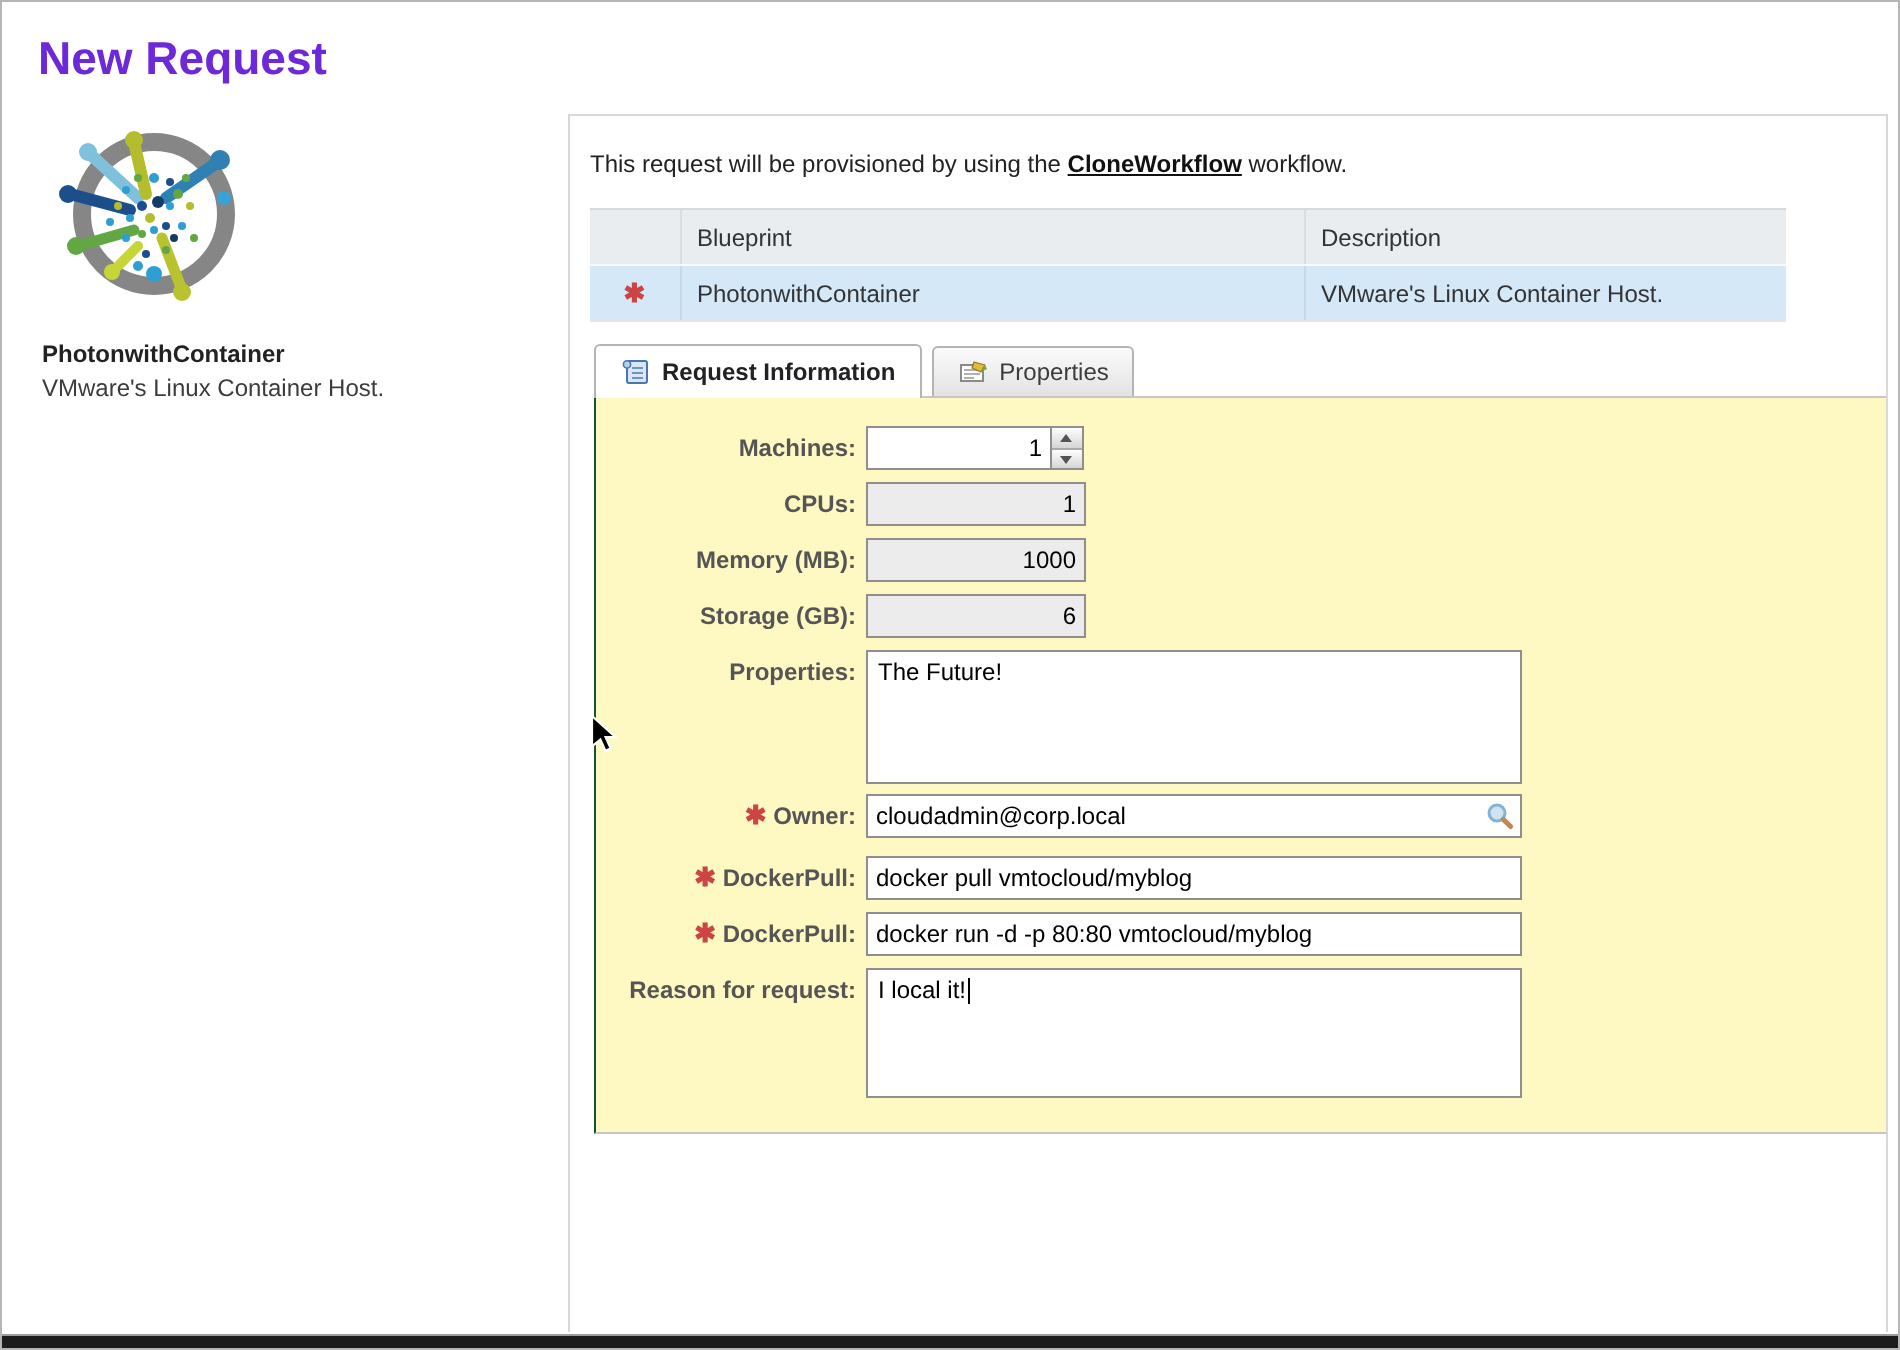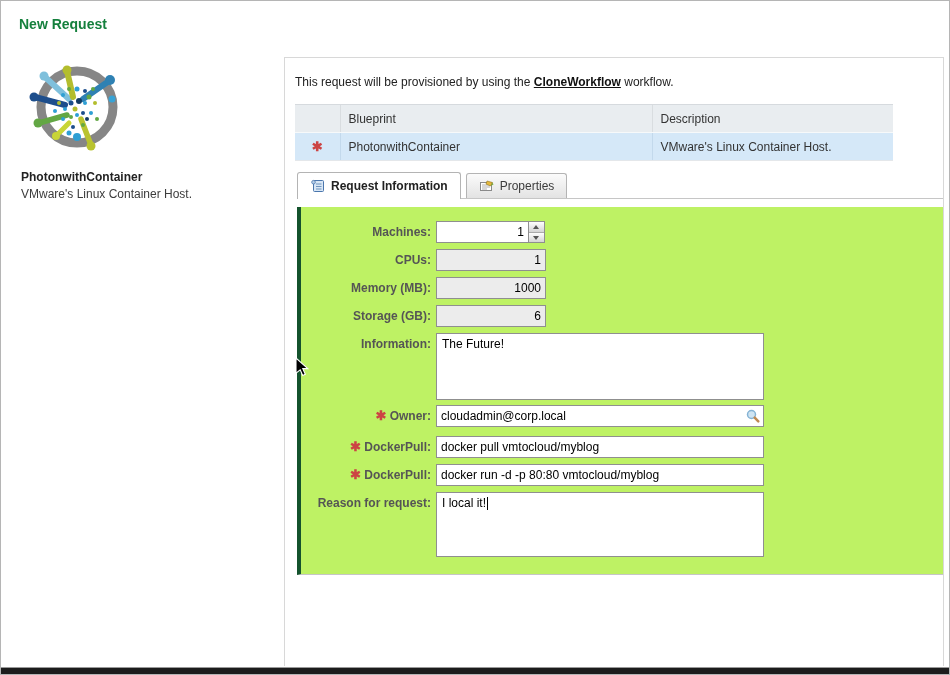--- a/index.html
+++ b/index.html
@@ -2,21 +2,21 @@
 <html><head>
 <meta charset="utf-8">
 <style>
   html,body{margin:0;padding:0;background:#f2f2f2;}
   *{box-sizing:border-box;}
   .window{
     position:relative;width:950px;height:675px;background:#fff;
     border:1px solid #b5b5b5;overflow:hidden;
     font-family:"Liberation Sans",sans-serif;font-size:12px;color:#333;
   }
-  .page-title{position:absolute;left:18px;top:15px;font-size:14px;font-weight:bold;color:#15803d;}
+  .page-title{position:absolute;left:18px;top:15px;font-size:23px;font-weight:bold;color:#6d28d9;}
 
   
   .left-panel{position:absolute;left:0;top:0;width:282px;bottom:8px;}
   .logo-box{position:absolute;left:24px;top:58px;width:104px;height:100px;}
   .item-name{position:absolute;left:20px;top:169px;font-weight:bold;color:#222;}
   .item-desc{position:absolute;left:20px;top:186px;color:#3c3c3c;}
 
   
   .right-panel{
     position:absolute;left:283px;top:56px;width:660px;bottom:8px;
@@ -44,22 +44,22 @@
   .tab{
     height:25px;padding:8px 12px;display:flex;align-items:center;gap:5px;
     background:linear-gradient(#fbfbfb,#e3e3e3);border:1px solid #b4b4b4;border-bottom:none;
     border-radius:3px 3px 0 0;margin-right:5px;color:#3c3c3c;cursor:pointer;
   }
   .tab.active{background:#fff;height:27px;margin-bottom:-1px;font-weight:bold;color:#222;}
   .tab-ic{display:inline-flex;width:16px;height:16px;}
 
   
   .tab-panel{
-    position:absolute;left:12px;right:0;top:149px;height:368px;background:#bef264;
-    border-left:4px solid #14532d;border-bottom:1px solid #c6c6c6;
+    position:absolute;left:12px;right:0;top:141px;height:368px;background:#fef9c3;
+    border-left:1px solid #14532d;border-bottom:1px solid #c6c6c6;
   }
   .frow{position:absolute;left:0;display:flex;align-items:flex-start;}
   .flabel{width:130px;flex:none;text-align:right;font-weight:bold;color:#555;line-height:22px;white-space:nowrap;}
   .fwrap{margin-left:5px;display:flex;align-items:flex-start;position:relative;}
   input.fin{
     height:22px;border:1px solid #8f8f8f;padding:0 4px;font:12px "Liberation Sans",sans-serif;
     color:#000;background:#fff;outline:none;
   }
   input.fin.tr{text-align:right;}
   input.fin.ro{background:#ececec;}
@@ -222,21 +222,21 @@
       </div>
 
       <div class="frow" style="top:98px;">
         <div class="flabel">Storage (GB):</div>
         <div class="fwrap">
           <input class="fin tr ro w-small" readonly="" value="6" style="">
         </div>
       </div>
 
       <div class="frow" style="top:126px;">
-        <div class="flabel">Information:</div>
+        <div class="flabel">Properties:</div>
         <div class="fwrap">
           <div class="txtarea h-desc"><span>The Future!</span></div>
         </div>
       </div>
 
       <div class="frow" style="top:198px;">
         <div class="flabel"><span class="req">✱</span> <span>Owner:</span></div>
         <div class="fwrap">
           <input class="fin w-wide" style="padding-right: 12px;" value="cloudadmin@corp.local">
           <span class="search-ic">

